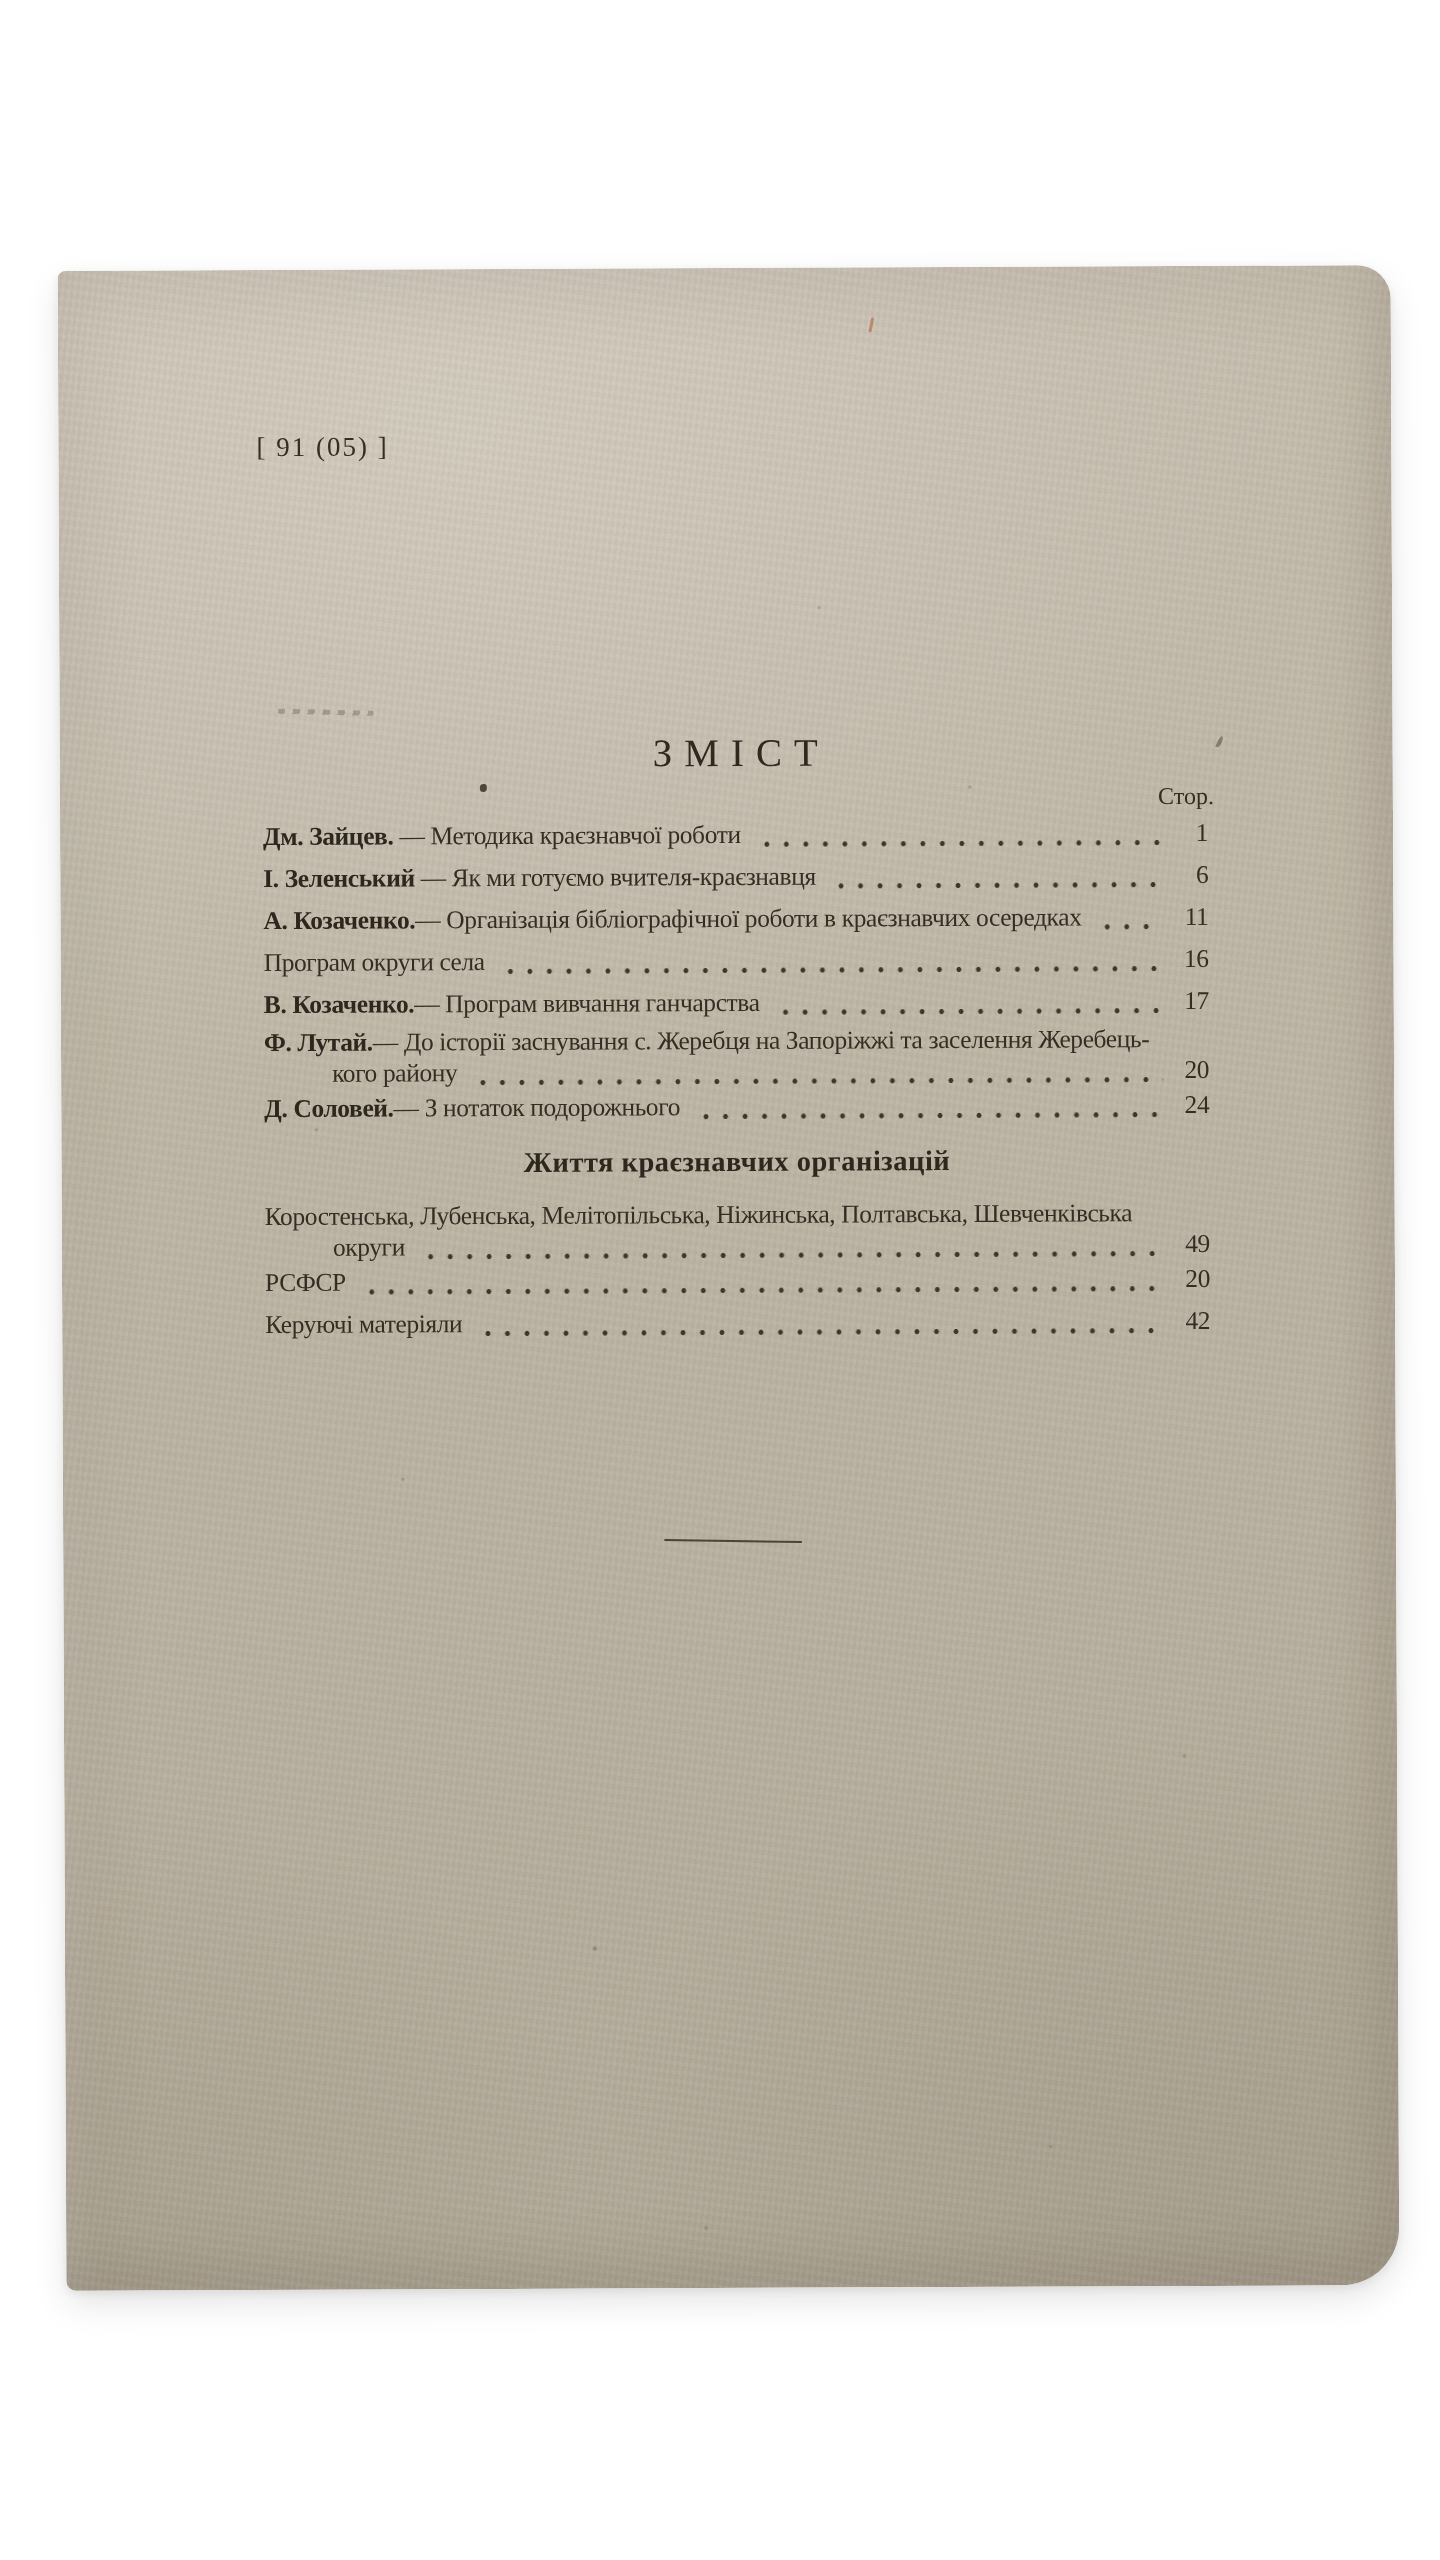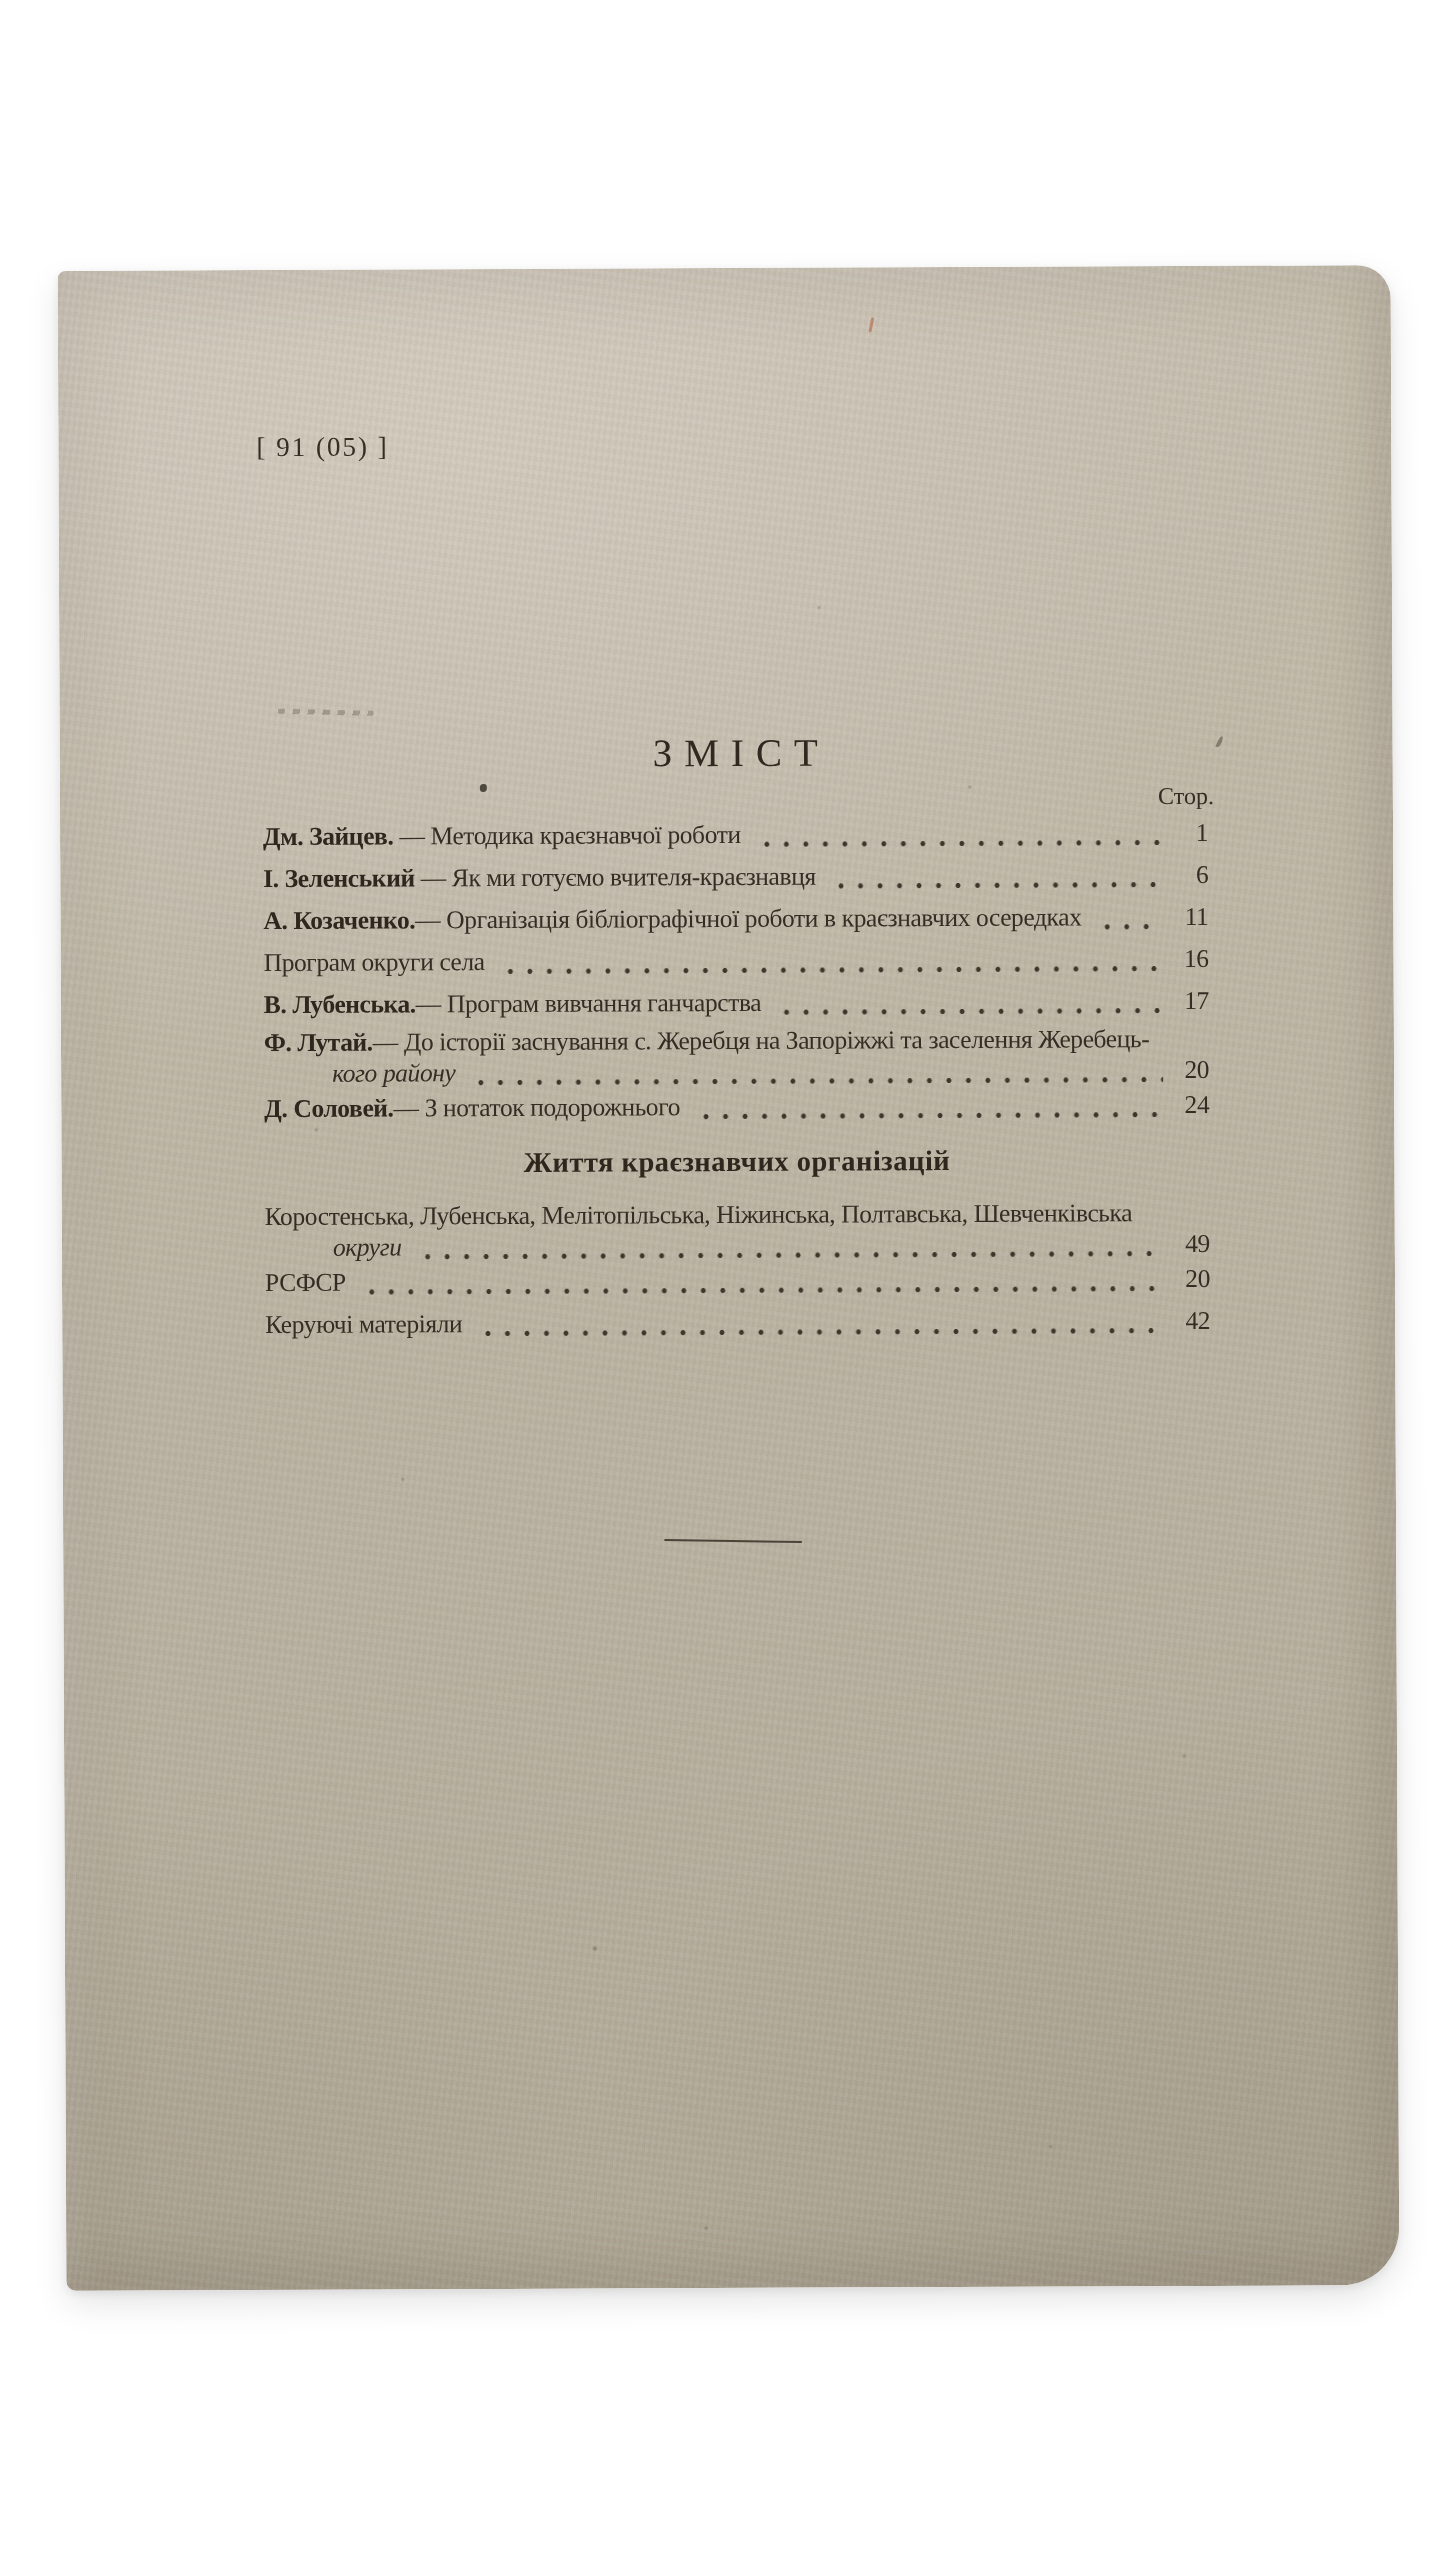--- a/index.html
+++ b/index.html
@@ -107,21 +107,21 @@
     background-repeat: repeat-x;
     background-position: 4px center;
   }
   .toc-row .pagenum {
     flex: 0 0 auto;
     min-width: 36px;
     text-align: right;
   }
   .toc-row.wrap-first { height: 34px; line-height: 34px; }
   .toc-row.continuation { height: 28px; line-height: 28px; }
-  .toc-row.continuation .txt { margin-left: 68px; font-style: italic; }
+  .toc-row.continuation .txt { margin-left: 68px; }
   .toc-row.continuation .leader { margin-bottom: 2px; }
   .section-heading {
     height: 40px; line-height: 40px;
     margin-top: 14px;
     text-align: center;
     font-size: 28.5px;
     font-weight: 700;
     letter-spacing: 0.5px;
     color: #2d271e;
   }
@@ -208,21 +208,21 @@
         <span class="pagenum">11</span>
       </div>
 
       <div class="toc-row">
         <span class="txt"><b class="author"></b><span>Програм округи села</span></span>
         <span class="leader"></span>
         <span class="pagenum">16</span>
       </div>
 
       <div class="toc-row">
-        <span class="txt"><b class="author">В. Лубенська.</b><span>— Програм вивчання ганчарства</span></span>
+        <span class="txt"><b class="author">В. Козаченко.</b><span>— Програм вивчання ганчарства</span></span>
         <span class="leader"></span>
         <span class="pagenum">17</span>
       </div>
 
       <div class="toc-row wrap-first">
         <span class="txt"><b class="author">Ф. Лутай.</b><span>— До історії заснування с. Жеребця на Запоріжжі та заселення Жеребець-</span></span>
       </div>
       <div class="toc-row continuation">
         <span class="txt">кого району</span>
         <span class="leader"></span>

